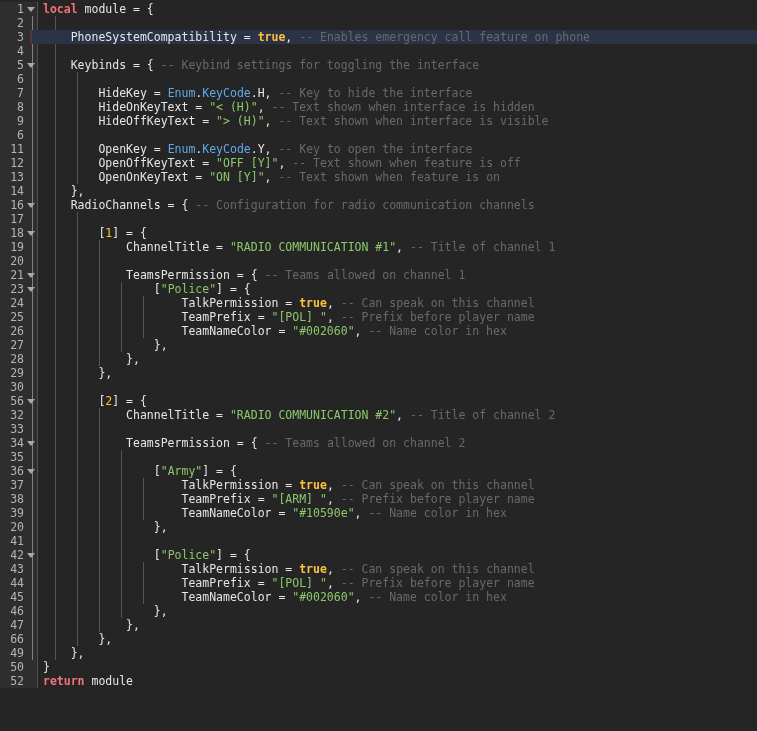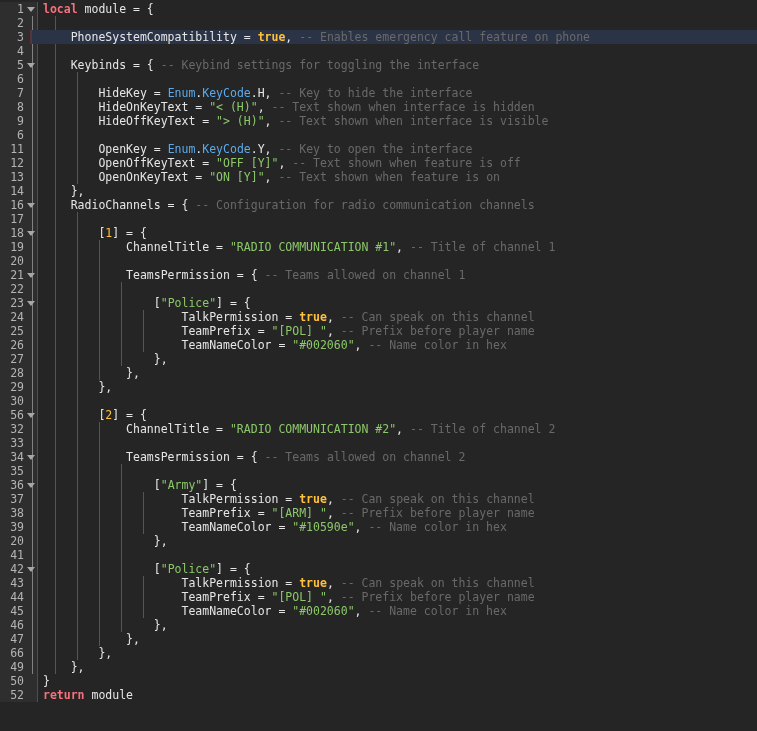--- a/index.html
+++ b/index.html
@@ -59,21 +59,20 @@
     <div class="row"><div class="gutter"><div class="gscope"></div><span class="lnum">11</span></div><div class="code"><div class="guide" style="left: 17px;"></div><div class="guide" style="left: 39px;"></div><span class="toks"><span class="tok tok-t">        OpenKey = </span><span class="tok tok-e">Enum</span><span class="tok tok-t">.</span><span class="tok tok-e">KeyCode</span><span class="tok tok-t">.Y,</span><span class="tok tok-c"> -- Key to open the interface</span></span></div></div>
     <div class="row"><div class="gutter"><div class="gscope"></div><span class="lnum">12</span></div><div class="code"><div class="guide" style="left: 17px;"></div><div class="guide" style="left: 39px;"></div><span class="toks"><span class="tok tok-t">        OpenOffKeyText = </span><span class="tok tok-s">"OFF [Y]"</span><span class="tok tok-t">,</span><span class="tok tok-c"> -- Text shown when feature is off</span></span></div></div>
     <div class="row"><div class="gutter"><div class="gscope"></div><span class="lnum">13</span></div><div class="code"><div class="guide" style="left: 17px;"></div><div class="guide" style="left: 39px;"></div><span class="toks"><span class="tok tok-t">        OpenOnKeyText = </span><span class="tok tok-s">"ON [Y]"</span><span class="tok tok-t">,</span><span class="tok tok-c"> -- Text shown when feature is on</span></span></div></div>
     <div class="row"><div class="gutter"><div class="gscope"></div><span class="lnum">14</span></div><div class="code"><div class="guide" style="left: 17px;"></div><span class="toks"><span class="tok tok-t">    },</span></span></div></div>
     <div class="row"><div class="gutter"><div class="gscope"></div><span class="lnum">16</span><span class="fold"></span></div><div class="code"><div class="guide" style="left: 17px;"></div><span class="toks"><span class="tok tok-t">    RadioChannels = {</span><span class="tok tok-c"> -- Configuration for radio communication channels</span></span></div></div>
     <div class="row"><div class="gutter"><div class="gscope"></div><span class="lnum">17</span></div><div class="code"><div class="guide" style="left: 17px;"></div><div class="guide" style="left: 39px;"></div><span class="toks"></span></div></div>
     <div class="row"><div class="gutter"><div class="gscope"></div><span class="lnum">18</span><span class="fold"></span></div><div class="code"><div class="guide" style="left: 17px;"></div><div class="guide" style="left: 39px;"></div><span class="toks"><span class="tok tok-t">        [</span><span class="tok tok-n">1</span><span class="tok tok-t">] = {</span></span></div></div>
     <div class="row"><div class="gutter"><div class="gscope"></div><span class="lnum">19</span></div><div class="code"><div class="guide" style="left: 17px;"></div><div class="guide" style="left: 39px;"></div><div class="guide" style="left: 61px;"></div><span class="toks"><span class="tok tok-t">            ChannelTitle = </span><span class="tok tok-s">"RADIO COMMUNICATION #1"</span><span class="tok tok-t">,</span><span class="tok tok-c"> -- Title of channel 1</span></span></div></div>
     <div class="row"><div class="gutter"><div class="gscope"></div><span class="lnum">20</span></div><div class="code"><div class="guide" style="left: 17px;"></div><div class="guide" style="left: 39px;"></div><div class="guide" style="left: 61px;"></div><span class="toks"></span></div></div>
     <div class="row"><div class="gutter"><div class="gscope"></div><span class="lnum">21</span><span class="fold"></span></div><div class="code"><div class="guide" style="left: 17px;"></div><div class="guide" style="left: 39px;"></div><div class="guide" style="left: 61px;"></div><span class="toks"><span class="tok tok-t">            TeamsPermission = {</span><span class="tok tok-c"> -- Teams allowed on channel 1</span></span></div></div>
-    <div class="row"><div class="gutter"><div class="gscope"></div><span class="lnum">22</span></div><div class="code"><div class="guide" style="left: 17px;"></div><div class="guide" style="left: 39px;"></div><div class="guide" style="left: 61px;"></div><div class="guide" style="left: 83px;"></div><span class="toks"></span></div></div>
     <div class="row"><div class="gutter"><div class="gscope"></div><span class="lnum">23</span><span class="fold"></span></div><div class="code"><div class="guide" style="left: 17px;"></div><div class="guide" style="left: 39px;"></div><div class="guide" style="left: 61px;"></div><div class="guide" style="left: 83px;"></div><span class="toks"><span class="tok tok-t">                [</span><span class="tok tok-s">"Police"</span><span class="tok tok-t">] = {</span></span></div></div>
     <div class="row"><div class="gutter"><div class="gscope"></div><span class="lnum">24</span></div><div class="code"><div class="guide" style="left: 17px;"></div><div class="guide" style="left: 39px;"></div><div class="guide" style="left: 61px;"></div><div class="guide" style="left: 83px;"></div><div class="guide" style="left: 105px;"></div><span class="toks"><span class="tok tok-t">                    TalkPermission = </span><span class="tok tok-b">true</span><span class="tok tok-t">,</span><span class="tok tok-c"> -- Can speak on this channel</span></span></div></div>
     <div class="row"><div class="gutter"><div class="gscope"></div><span class="lnum">25</span></div><div class="code"><div class="guide" style="left: 17px;"></div><div class="guide" style="left: 39px;"></div><div class="guide" style="left: 61px;"></div><div class="guide" style="left: 83px;"></div><div class="guide" style="left: 105px;"></div><span class="toks"><span class="tok tok-t">                    TeamPrefix = </span><span class="tok tok-s">"[POL] "</span><span class="tok tok-t">,</span><span class="tok tok-c"> -- Prefix before player name</span></span></div></div>
     <div class="row"><div class="gutter"><div class="gscope"></div><span class="lnum">26</span></div><div class="code"><div class="guide" style="left: 17px;"></div><div class="guide" style="left: 39px;"></div><div class="guide" style="left: 61px;"></div><div class="guide" style="left: 83px;"></div><div class="guide" style="left: 105px;"></div><span class="toks"><span class="tok tok-t">                    TeamNameColor = </span><span class="tok tok-s">"#002060"</span><span class="tok tok-t">,</span><span class="tok tok-c"> -- Name color in hex</span></span></div></div>
     <div class="row"><div class="gutter"><div class="gscope"></div><span class="lnum">27</span></div><div class="code"><div class="guide" style="left: 17px;"></div><div class="guide" style="left: 39px;"></div><div class="guide" style="left: 61px;"></div><div class="guide" style="left: 83px;"></div><span class="toks"><span class="tok tok-t">                },</span></span></div></div>
     <div class="row"><div class="gutter"><div class="gscope"></div><span class="lnum">28</span></div><div class="code"><div class="guide" style="left: 17px;"></div><div class="guide" style="left: 39px;"></div><div class="guide" style="left: 61px;"></div><span class="toks"><span class="tok tok-t">            },</span></span></div></div>
     <div class="row"><div class="gutter"><div class="gscope"></div><span class="lnum">29</span></div><div class="code"><div class="guide" style="left: 17px;"></div><div class="guide" style="left: 39px;"></div><span class="toks"><span class="tok tok-t">        },</span></span></div></div>
     <div class="row"><div class="gutter"><div class="gscope"></div><span class="lnum">30</span></div><div class="code"><div class="guide" style="left: 17px;"></div><div class="guide" style="left: 39px;"></div><span class="toks"></span></div></div>
     <div class="row"><div class="gutter"><div class="gscope"></div><span class="lnum">56</span><span class="fold"></span></div><div class="code"><div class="guide" style="left: 17px;"></div><div class="guide" style="left: 39px;"></div><span class="toks"><span class="tok tok-t">        [</span><span class="tok tok-n">2</span><span class="tok tok-t">] = {</span></span></div></div>
     <div class="row"><div class="gutter"><div class="gscope"></div><span class="lnum">32</span></div><div class="code"><div class="guide" style="left: 17px;"></div><div class="guide" style="left: 39px;"></div><div class="guide" style="left: 61px;"></div><span class="toks"><span class="tok tok-t">            ChannelTitle = </span><span class="tok tok-s">"RADIO COMMUNICATION #2"</span><span class="tok tok-t">,</span><span class="tok tok-c"> -- Title of channel 2</span></span></div></div>

